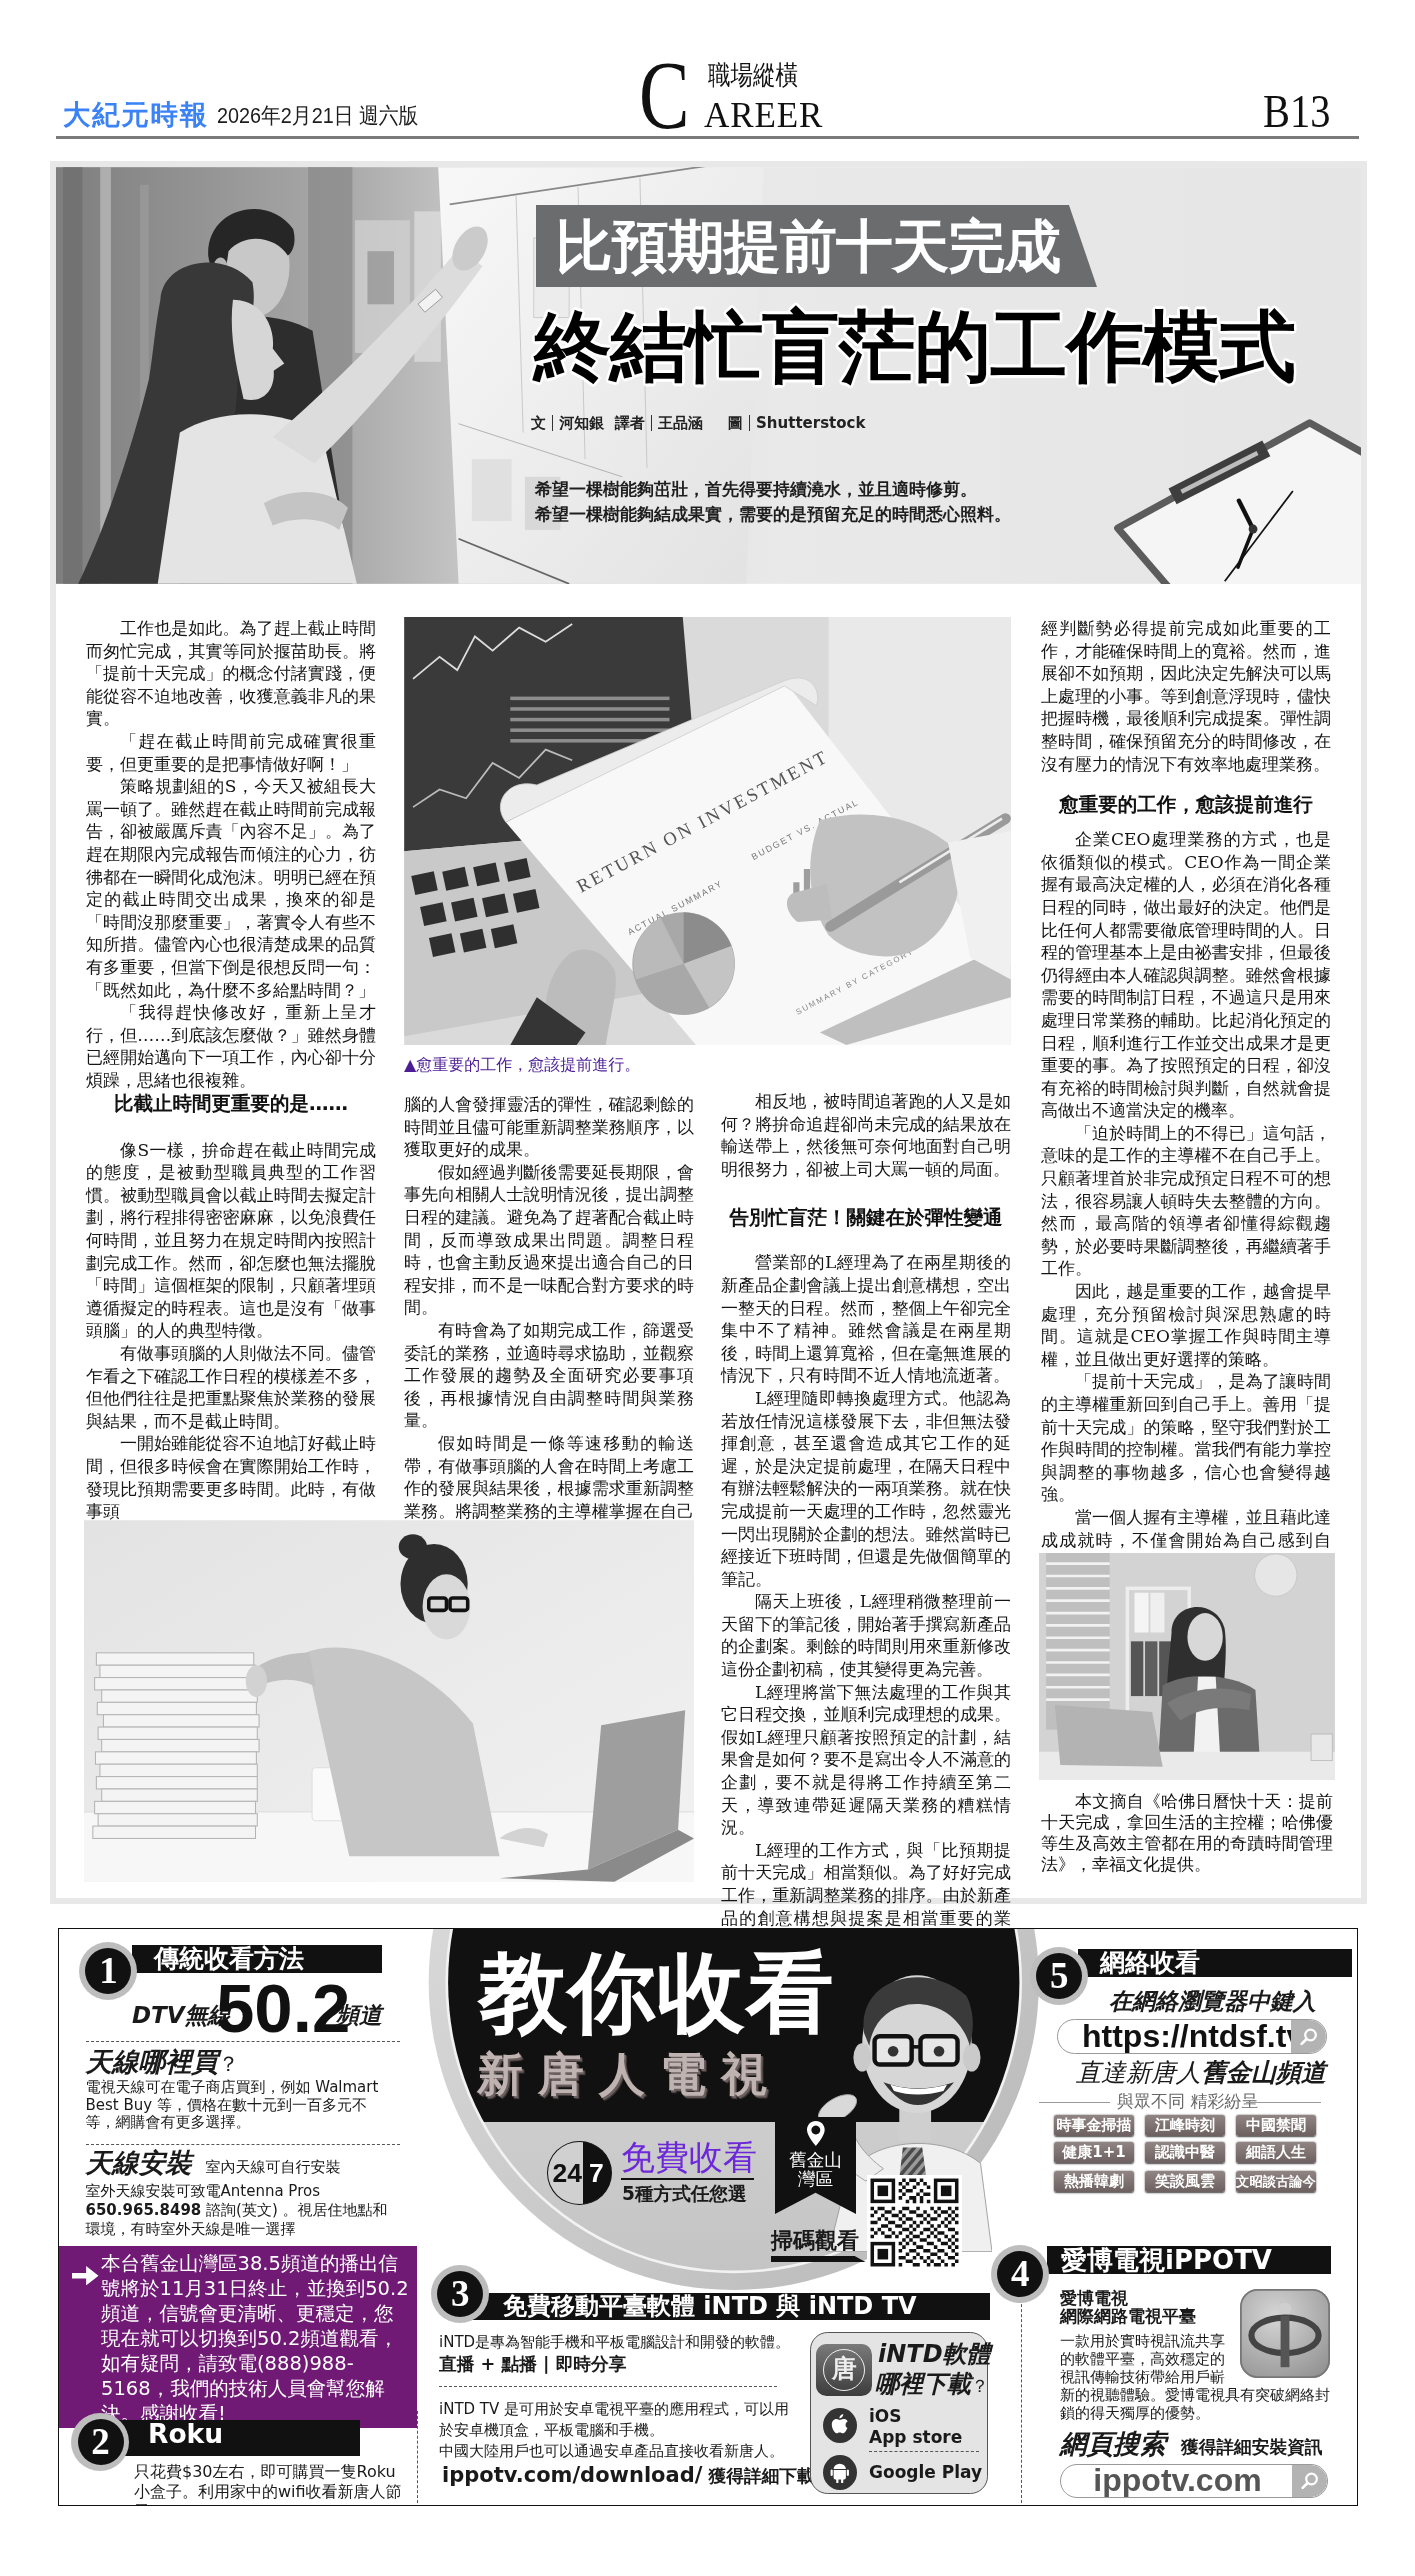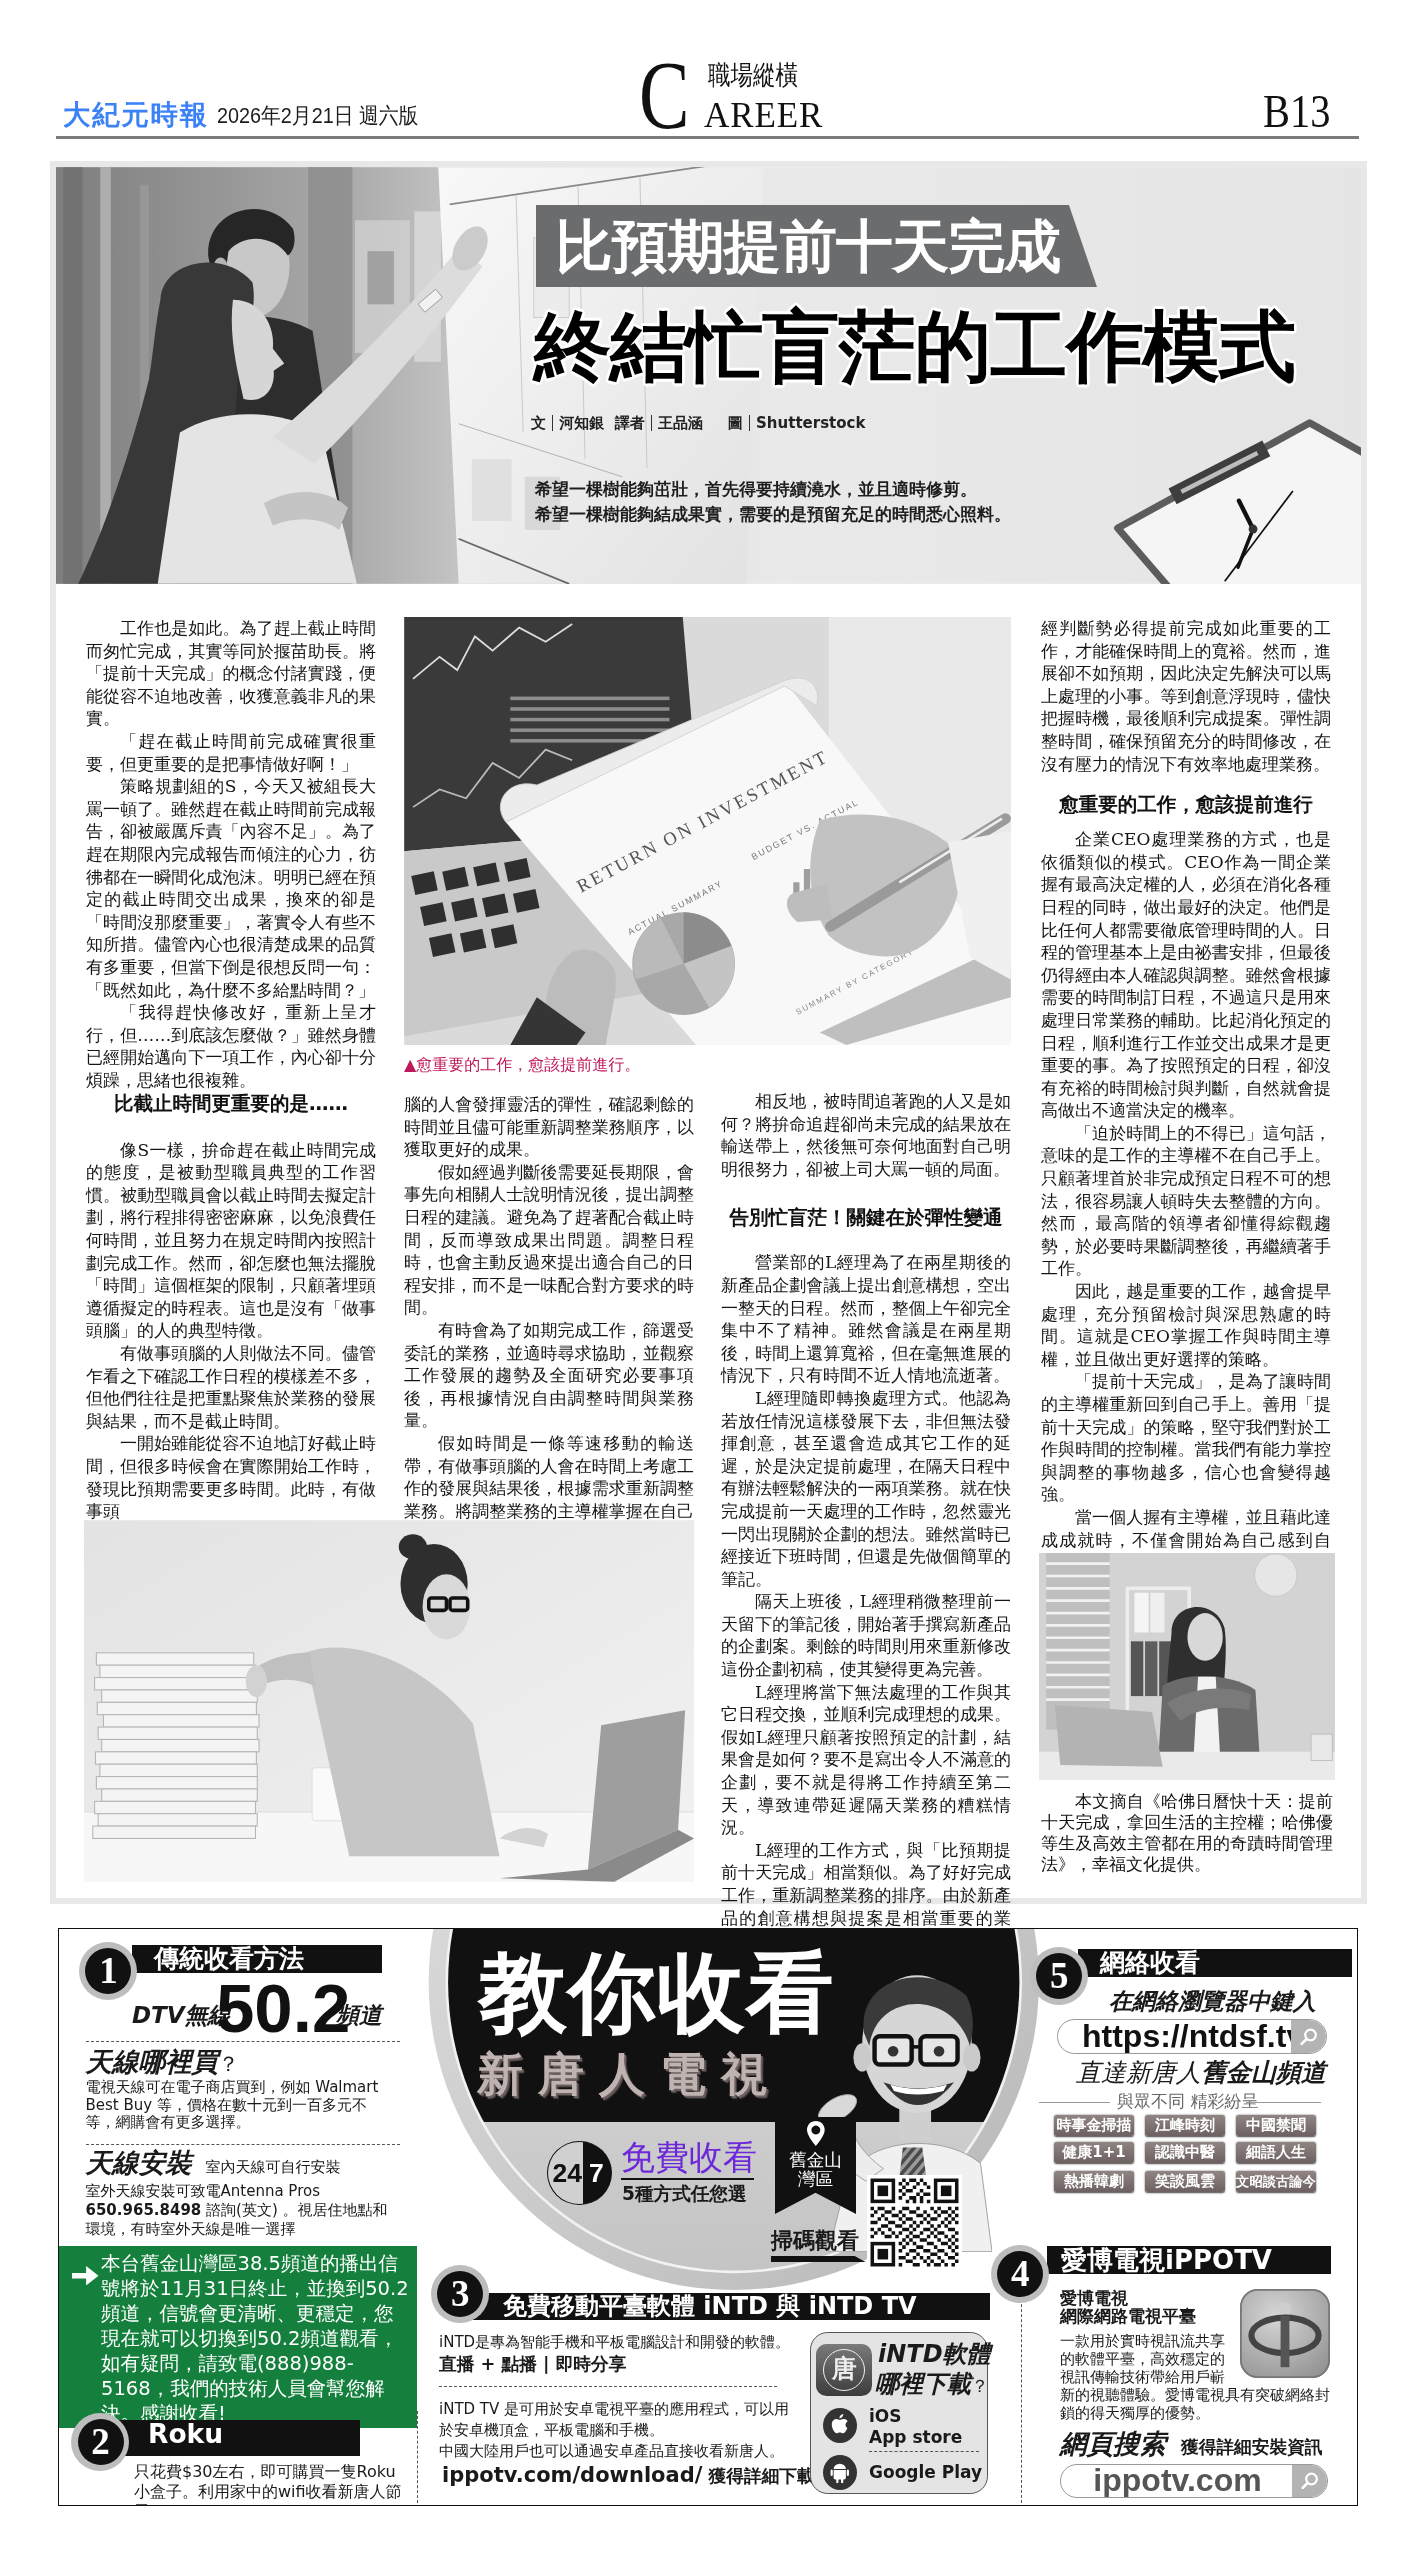--- a/index.html
+++ b/index.html
@@ -18,21 +18,21 @@
 .title-banner{left:536px;top:205px;width:561px;height:82px;background:#6b6c6e;clip-path:polygon(0 0,95% 0,100% 100%,0 100%);color:#fff;font:bold 57px/82px "DejaVu Sans",sans-serif;padding-left:19.5px;letter-spacing:-0.9px;white-space:nowrap}
 .title-main{left:534px;top:306px;font:bold 77px/81px "DejaVu Sans",sans-serif;color:#000;white-space:nowrap;letter-spacing:-0.9px;
  text-shadow:2.7px 0 0 #fff,-2.7px 0 0 #fff,0 2.7px 0 #fff,0 -2.7px 0 #fff,1.8px 1.8px 0 #fff,-1.8px -1.8px 0 #fff,1.8px -1.8px 0 #fff,-1.8px 1.8px 0 #fff}
 .byline{left:531px;top:413px;font:bold 15px/21px "DejaVu Sans",sans-serif;color:#222;white-space:nowrap}
 .byline .sep{display:inline-block;width:0.9px;height:16px;background:#333;margin:0 6.2px;vertical-align:-2.7px}
 .lede{left:535px;font:bold 17px/21px "DejaVu Sans",sans-serif;color:#1e1e1e;white-space:nowrap}
 .col{width:290px;font:17px/22.6px "DejaVu Serif",serif;color:#151515;text-align:justify}
 .col p{text-indent:2em}
 .col p.cont{text-indent:0}
 .col h3{font:bold 19.5px/32px "DejaVu Sans",sans-serif;text-align:center;color:#111}
-.caption{font:16px/21px "DejaVu Sans",sans-serif;color:#be185d;white-space:nowrap}
+.caption{font:16px/21px "DejaVu Sans",sans-serif;color:#4c1d95;white-space:nowrap}
 .book-note{left:1041px;top:1791px;width:292px;font:17px/21px "DejaVu Sans",sans-serif;color:#111;text-indent:2em;text-align:justify}
 
 .ad{left:58px;top:1928px;width:1300px;height:578px;border:1.8px solid #111;overflow:hidden;background:#fff}
 .badge{position:absolute;width:58px;height:58px;border-radius:50%;background:#bdbdbd;z-index:3}
 .badge span{position:absolute;left:6.2px;top:6.2px;width:46px;height:46px;border-radius:50%;background:#111;color:#fff;font:bold 37px/46px "Liberation Serif",serif;text-align:center}
 .bar{position:absolute;background:#111;color:#fff;font-weight:bold;font-family:"DejaVu Sans",sans-serif;white-space:nowrap;z-index:2}
 .dash-h{position:absolute;border-top:1.3px dashed #555;height:0}
 .dash-v{position:absolute;border-left:1.3px dashed #555;width:0}
 .ad-t{position:absolute;font-family:"DejaVu Sans",sans-serif;color:#1a1a1a}
 .it{font-style:italic;font-weight:bold}
@@ -340,21 +340,21 @@
   <div class="ad-t it" style="left:73px;top:73px;font-size:23px;line-height:26.5px">DTV無線</div>
   <div class="ad-t" style="left:157px;top:45px;font:bold 69px/69px 'Liberation Sans',sans-serif;color:#111">50.2</div>
   <div class="ad-t it" style="left:277px;top:73px;font-size:23px;line-height:26.5px">頻道</div>
   <div class="dash-h" style="left:26.5px;top:112px;width:314px"></div>
   <div class="ad-t" style="left:26.5px;top:118px;font-size:26.5px;line-height:30px"><span class="it">天線哪裡買</span><span style="font-size:21px">？</span></div>
   <div class="ad-t" style="left:26.5px;top:150px;width:296px;font-size:15px;line-height:17.7px">電視天線可在電子商店買到，例如 Walmart Best Buy 等，價格在數十元到一百多元不等，網購會有更多選擇。</div>
   <div class="dash-h" style="left:26.5px;top:215px;width:314px"></div>
   <div class="ad-t" style="left:26.5px;top:219px;white-space:nowrap"><span class="it" style="font-size:26.5px;line-height:30px">天線安裝</span><span style="font-size:15px;margin-left:14px">室內天線可自行安裝</span></div>
   <div class="ad-t" style="left:26.5px;top:253px;width:315px;font-size:15px;line-height:19px"><span>室外天線安裝可致電Antenna Pros </span><b>650.965.8498</b><span> 諮詢(英文) 。視居住地點和環境，有時室外天線是唯一選擇</span></div>
 
-  <div class="abs" style="left:0;top:317px;width:358px;height:182px;background:#15803d">
+  <div class="abs" style="left:0;top:317px;width:358px;height:182px;background:#701a75">
     <svg class="abs" style="left:13.3px;top:19.5px" width="26.5" height="19.5" viewBox="0 0 30 22">
         <path d="M0,8 H16 V0 L30,11 L16,22 V14 H0 Z" fill="#fff"></path>
       </svg>
     <div class="ad-t white" style="left:42px;top:5.3px;width:310px;font-size:19.5px;line-height:25px">本台舊金山灣區38.5頻道的播出信號將於11月31日終止，並換到50.2頻道，信號會更清晰、更穩定，您現在就可以切換到50.2頻道觀看，如有疑問，請致電(888)988-5168，我們的技術人員會幫您解決。感謝收看!</div>
   </div>
 
   <div class="badge" style="left:12.4px;top:484px">
       <span>2</span>
     </div>
   <div class="bar" style="left:59px;top:491px;width:242px;height:36px;font-size:26.5px;line-height:28px;padding-left:30px">Roku</div>

